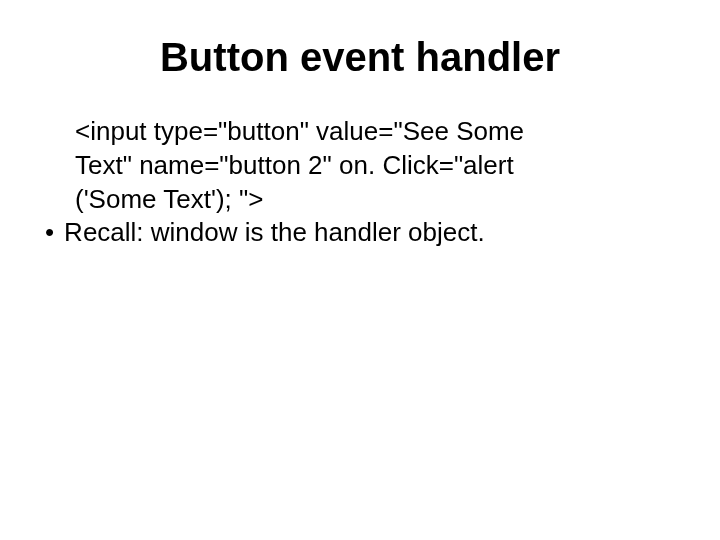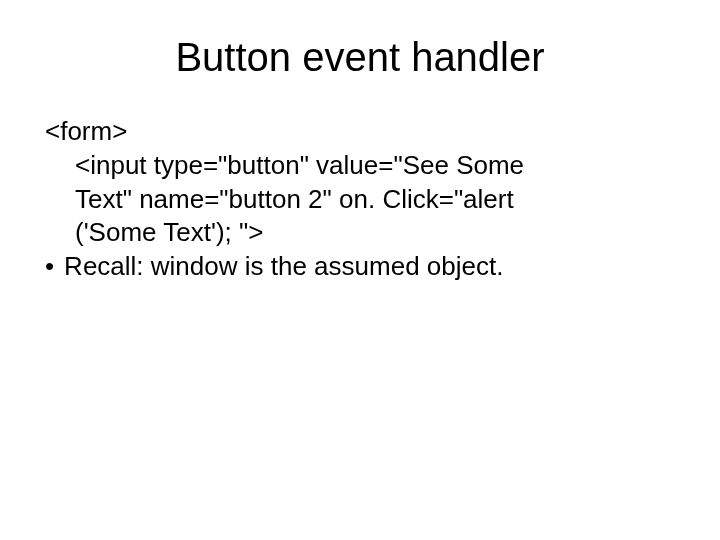--- a/index.html
+++ b/index.html
@@ -15,21 +15,21 @@
       color: #000000;
       overflow: hidden;
     }
     .slide {
       width: 100%;
       height: 100%;
       padding: 30px 45px;
     }
     .title {
       font-size: 40px;
-      font-weight: normal;
+      font-weight: bold;
       text-align: center;
       margin-bottom: 35px;
       margin-top: 5px;
     }
     .content {
       font-size: 26px;
       line-height: 1.3;
     }
     .code-line-1 {
       margin: 0;
@@ -56,22 +56,21 @@
     .bullet-marker {
       margin-right: 10px;
     }
   </style>
 </head>
 <body>
 
 <div class="slide">
   <h1 class="title">Button event handler</h1>
   <div class="content">
-    <div class="code-line-1">&lt;form&gt;</div>
     <div class="code-line-2">&lt;input type="button" value="See Some</div>
     <div class="code-line-3">Text" name="button 2" on. Click="alert</div>
     <div class="code-line-4">('Some Text'); "&gt;</div>
     <div class="bullet-item">
       <span class="bullet-marker">•</span>
-      <span>Recall: window is the assumed object.</span>
+      <span>Recall: window is the handler object.</span>
     </div>
   </div>
 </div>
 
 </body></html>

